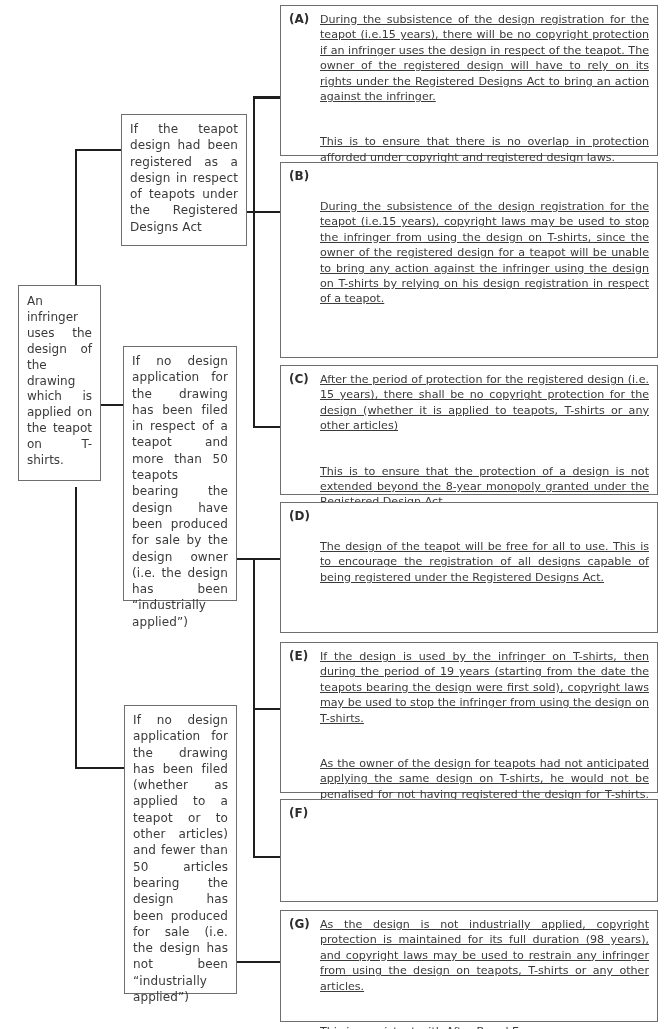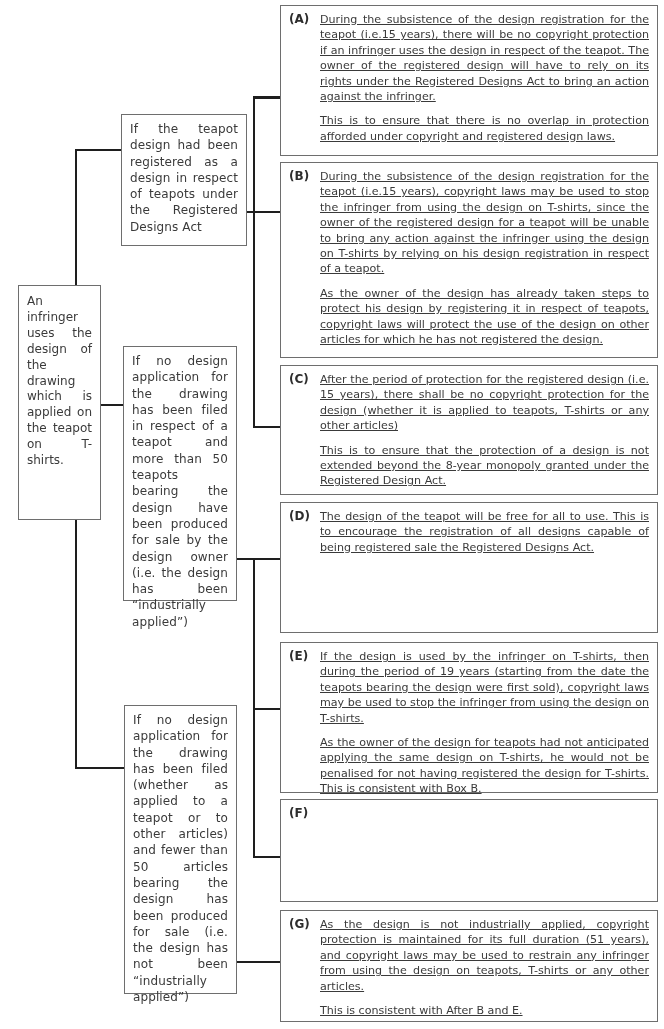--- a/index.html
+++ b/index.html
@@ -6,21 +6,21 @@
   body { width: 664px; height: 1029px; position: relative; overflow: hidden;
          font-family: "DejaVu Sans", sans-serif; color: #3a3a3a; }
   .box { position: absolute; border: 1px solid #6e6e6e; background: #fff; box-sizing: border-box; }
   .left-box { padding: 6px 8px; font-size: 12px; line-height: 16.3px; text-align: justify; text-align-last: left; letter-spacing: 0.1px; }
   .root-box { padding: 8px 8px; font-size: 12px; line-height: 15.9px; text-align: justify; }
   .right-box { padding: 6px 8px 6px 8px; font-size: 11.1px; line-height: 15.4px; }
   .right-box .row { display: flex; }
   .right-box .lbl { flex: 0 0 31px; font-weight: bold; color: #2d2d2d; font-size: 12px; }
   .right-box .body { flex: 1; text-align: justify; text-decoration: underline; }
   .right-box p { margin: 0 0 9px 0; }
-  .right-box p:last-child { margin-bottom: 0; }
+  .right-box p:last-child { margin-bottom: 0; margin-top: 30px; }
   .line { position: absolute; background: #1e1e1e; }
   .h { height: 2px; }
   .v { width: 2px; }
 </style>
 </head>
 <body>
 
 <div class="line v" style="left:75px; top:149px; height:137px;"></div>
 <div class="line h" style="left:75px; top:149px; width:47px;"></div>
 <div class="line h" style="left:100px; top:404px; width:24px;"></div>
@@ -32,21 +32,21 @@
 <div class="line h" style="left:235px; top:211px; width:45px;"></div>
 <div class="line h" style="left:253px; top:426px; width:27px;"></div>
 
 <div class="line h" style="left:237px; top:558px; width:43px;"></div>
 <div class="line v" style="left:253px; top:558px; height:300px;"></div>
 <div class="line h" style="left:253px; top:708px; width:27px;"></div>
 <div class="line h" style="left:253px; top:856px; width:27px;"></div>
 
 <div class="line h" style="left:237px; top:961px; width:43px;"></div>
 
-<div class="box root-box" style="left:18px; top:285px; width:83px; height:235px;">
+<div class="box root-box" style="left:18px; top:285px; width:83px; height:196px;">
   <span>An infringer uses the design of the drawing which is applied on the teapot on T-shirts.</span>
 </div>
 
 <div class="box left-box" style="left:121px; top:114px; width:126px; height:132px;">
   <span>If the teapot design had been registered as a design in respect of teapots under the Registered Designs Act</span>
 </div>
 <div class="box left-box" style="left:123px; top:346px; width:114px; height:255px;">
   <span>If no design application for the drawing has been filed in respect of a teapot and more than 50 teapots bearing the design have been produced for sale by the design owner (i.e. the design has been “industrially applied”)</span>
 </div>
 <div class="box left-box" style="left:124px; top:705px; width:113px; height:289px;">
@@ -61,40 +61,39 @@
       <p>This is to ensure that there is no overlap in protection afforded under copyright and registered design laws.</p>
     </div>
   </div>
 </div>
 
 <div class="box right-box" style="left:280px; top:162px; width:378px; height:196px;">
   <div class="row">
     <span class="lbl">(B)</span>
     <div class="body">
       <p>During the subsistence of the design registration for the teapot (i.e.15 years), copyright laws may be used to stop the infringer from using the design on T-shirts, since the owner of the registered design for a teapot will be unable to bring any action against the infringer using the design on T-shirts by relying on his design registration in respect of a teapot.</p>
-      <p>As the owner of the design has already taken steps to protect his design by registering it in respect of teapots, copyright laws will protect the use of the design on other articles for which he has not registered the design.</p>
     </div>
   </div>
 </div>
 
 <div class="box right-box" style="left:280px; top:365px; width:378px; height:130px;">
   <div class="row">
     <span class="lbl">(C)</span>
     <div class="body">
       <p>After the period of protection for the registered design (i.e. 15 years), there shall be no copyright protection for the design (whether it is applied to teapots, T-shirts or any other articles)</p>
       <p>This is to ensure that the protection of a design is not extended beyond the 8-year monopoly granted under the Registered Design Act.</p>
     </div>
   </div>
 </div>
 
 <div class="box right-box" style="left:280px; top:502px; width:378px; height:131px;">
   <div class="row">
     <span class="lbl">(D)</span>
     <div class="body">
-      <p>The design of the teapot will be free for all to use. This is to encourage the registration of all designs capable of being registered sale the Registered Designs Act.</p>
+      <p>The design of the teapot will be free for all to use. This is to encourage the registration of all designs capable of being registered under the Registered Designs Act.</p>
     </div>
   </div>
 </div>
 
 <div class="box right-box" style="left:280px; top:642px; width:378px; height:151px;">
   <div class="row">
     <span class="lbl">(E)</span>
     <div class="body">
       <p>If the design is used by the infringer on T-shirts, then during the period of 19 years (starting from the date the teapots bearing the design were first sold), copyright laws may be used to stop the infringer from using the design on T-shirts.</p>
       <p>As the owner of the design for teapots had not anticipated applying the same design on T-shirts, he would not be penalised for not having registered the design for T-shirts. This is consistent with Box B.</p>
@@ -107,17 +106,17 @@
     <span class="lbl">(F)</span>
     <div class="body">
     </div>
   </div>
 </div>
 
 <div class="box right-box" style="left:280px; top:910px; width:378px; height:112px;">
   <div class="row">
     <span class="lbl">(G)</span>
     <div class="body">
-      <p>As the design is not industrially applied, copyright protection is maintained for its full duration (51 years), and copyright laws may be used to restrain any infringer from using the design on teapots, T-shirts or any other articles.</p>
+      <p>As the design is not industrially applied, copyright protection is maintained for its full duration (98 years), and copyright laws may be used to restrain any infringer from using the design on teapots, T-shirts or any other articles.</p>
       <p>This is consistent with After B and E.</p>
     </div>
   </div>
 </div>
 
 </body></html>

